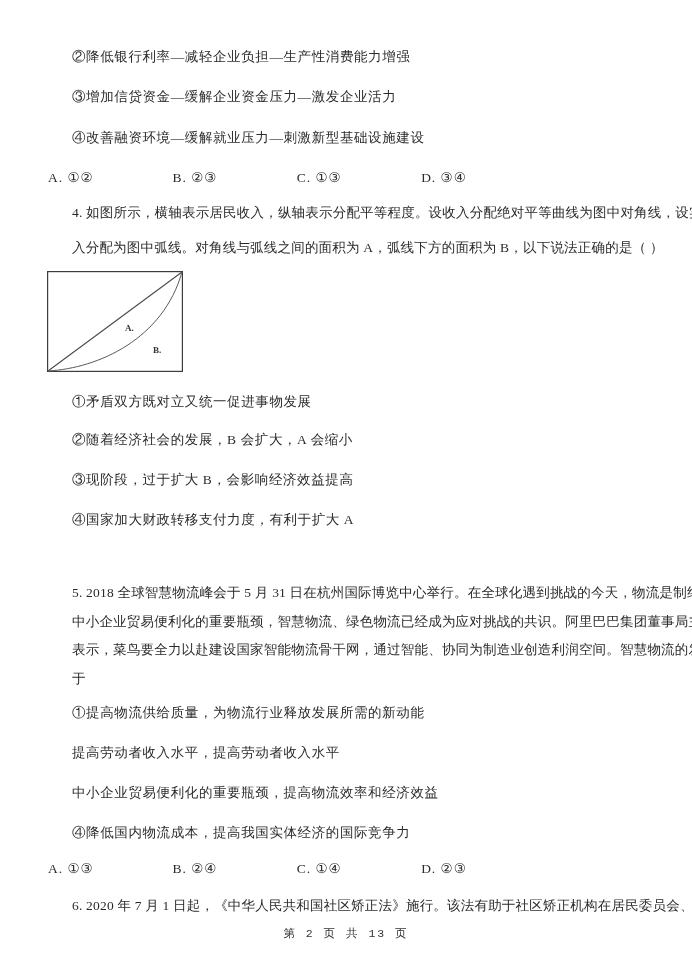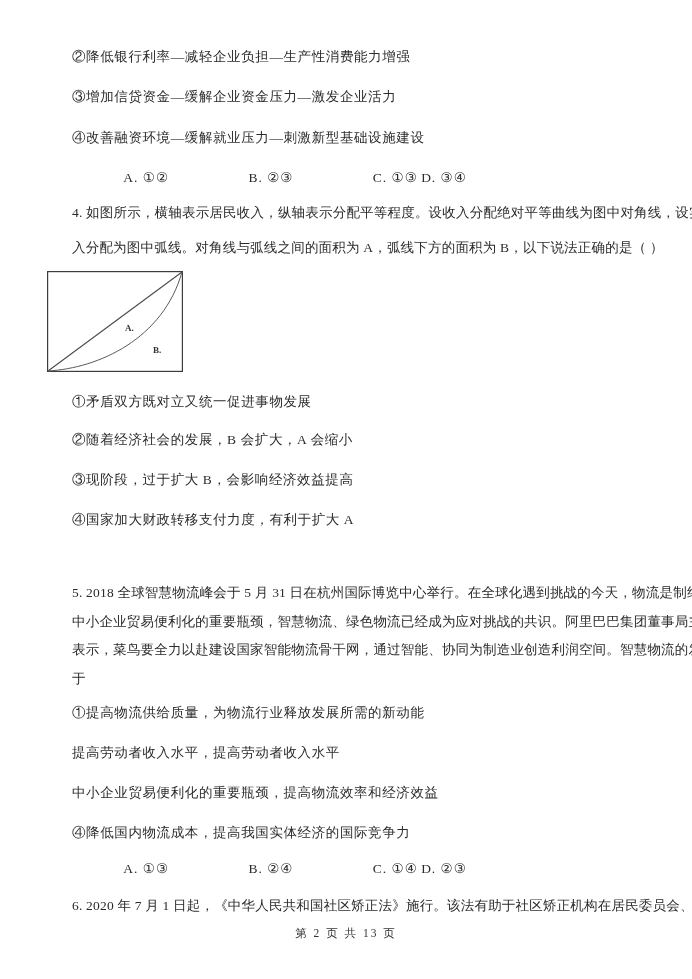--- a/index.html
+++ b/index.html
@@ -33,21 +33,20 @@
     position: absolute;
     left: 48px;
     right: 28px;
     font-size: 13.5px;
     line-height: 18px;
   }
   .answers-row .opt {
     display: inline-block;
     width: 121px;
     letter-spacing: 1px;
-    text-align: right;
   }
   .answers-row .opt:last-child {
     width: auto;
   }
   .figure-box {
     position: absolute;
     left: 47px;
     top: 271px;
     width: 136px;
     height: 101px;
@@ -63,20 +62,21 @@
   }
   .footer {
     position: absolute;
     left: 0;
     right: 0;
     top: 926px;
     text-align: center;
     font-size: 11.5px;
     letter-spacing: 2px;
     color: #333333;
+    font-family: Liberation Mono, monospace;
   }
 </style>
 </head>
 <body>
 
 <div class="page">
 
   <div class="line" style="top:48px">②降低银行利率—减轻企业负担—生产性消费能力增强</div>
   <div class="line" style="top:129px">④改善融资环境—缓解就业压力—刺激新型基础设施建设</div>
   <div class="line" style="top:88px">③增加信贷资金—缓解企业资金压力—激发企业活力</div>

